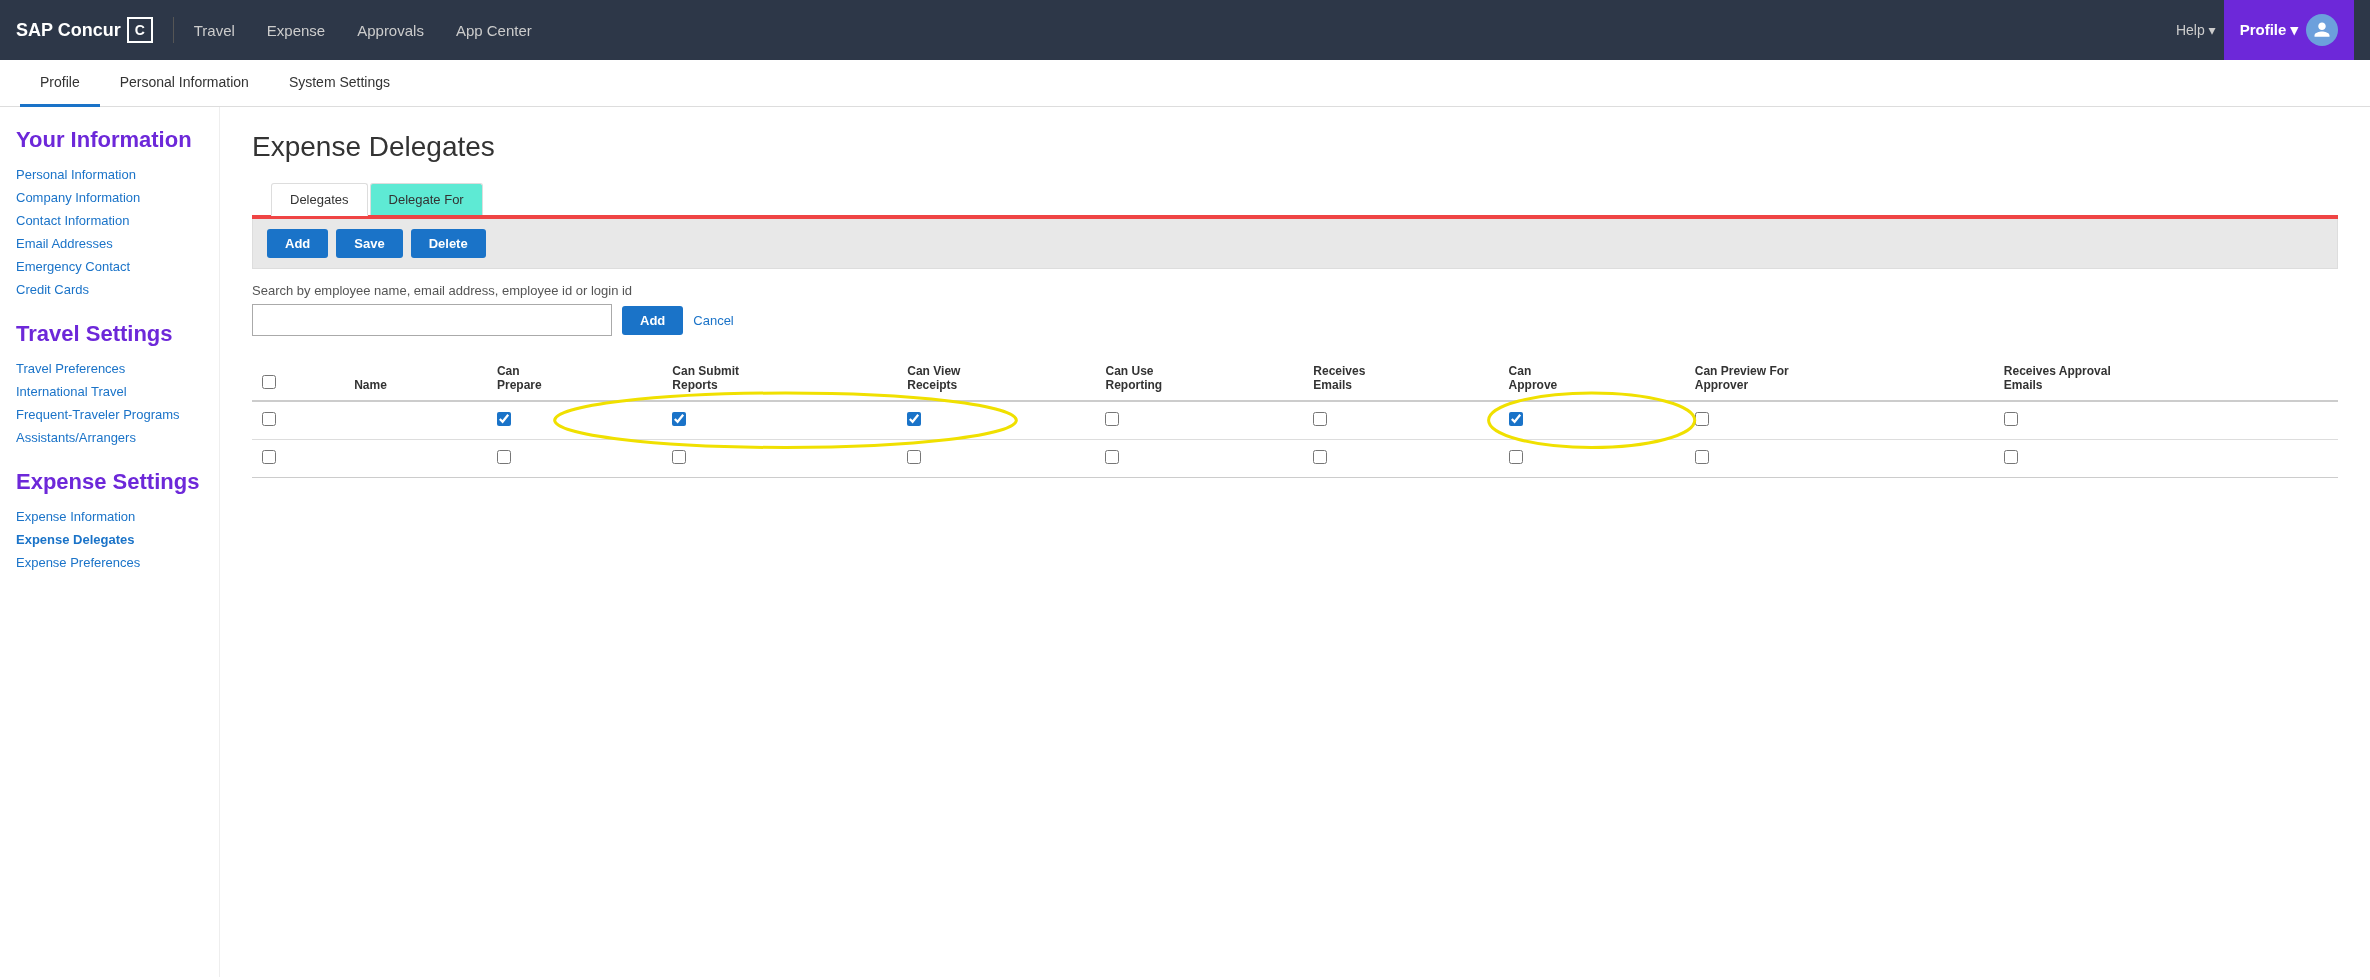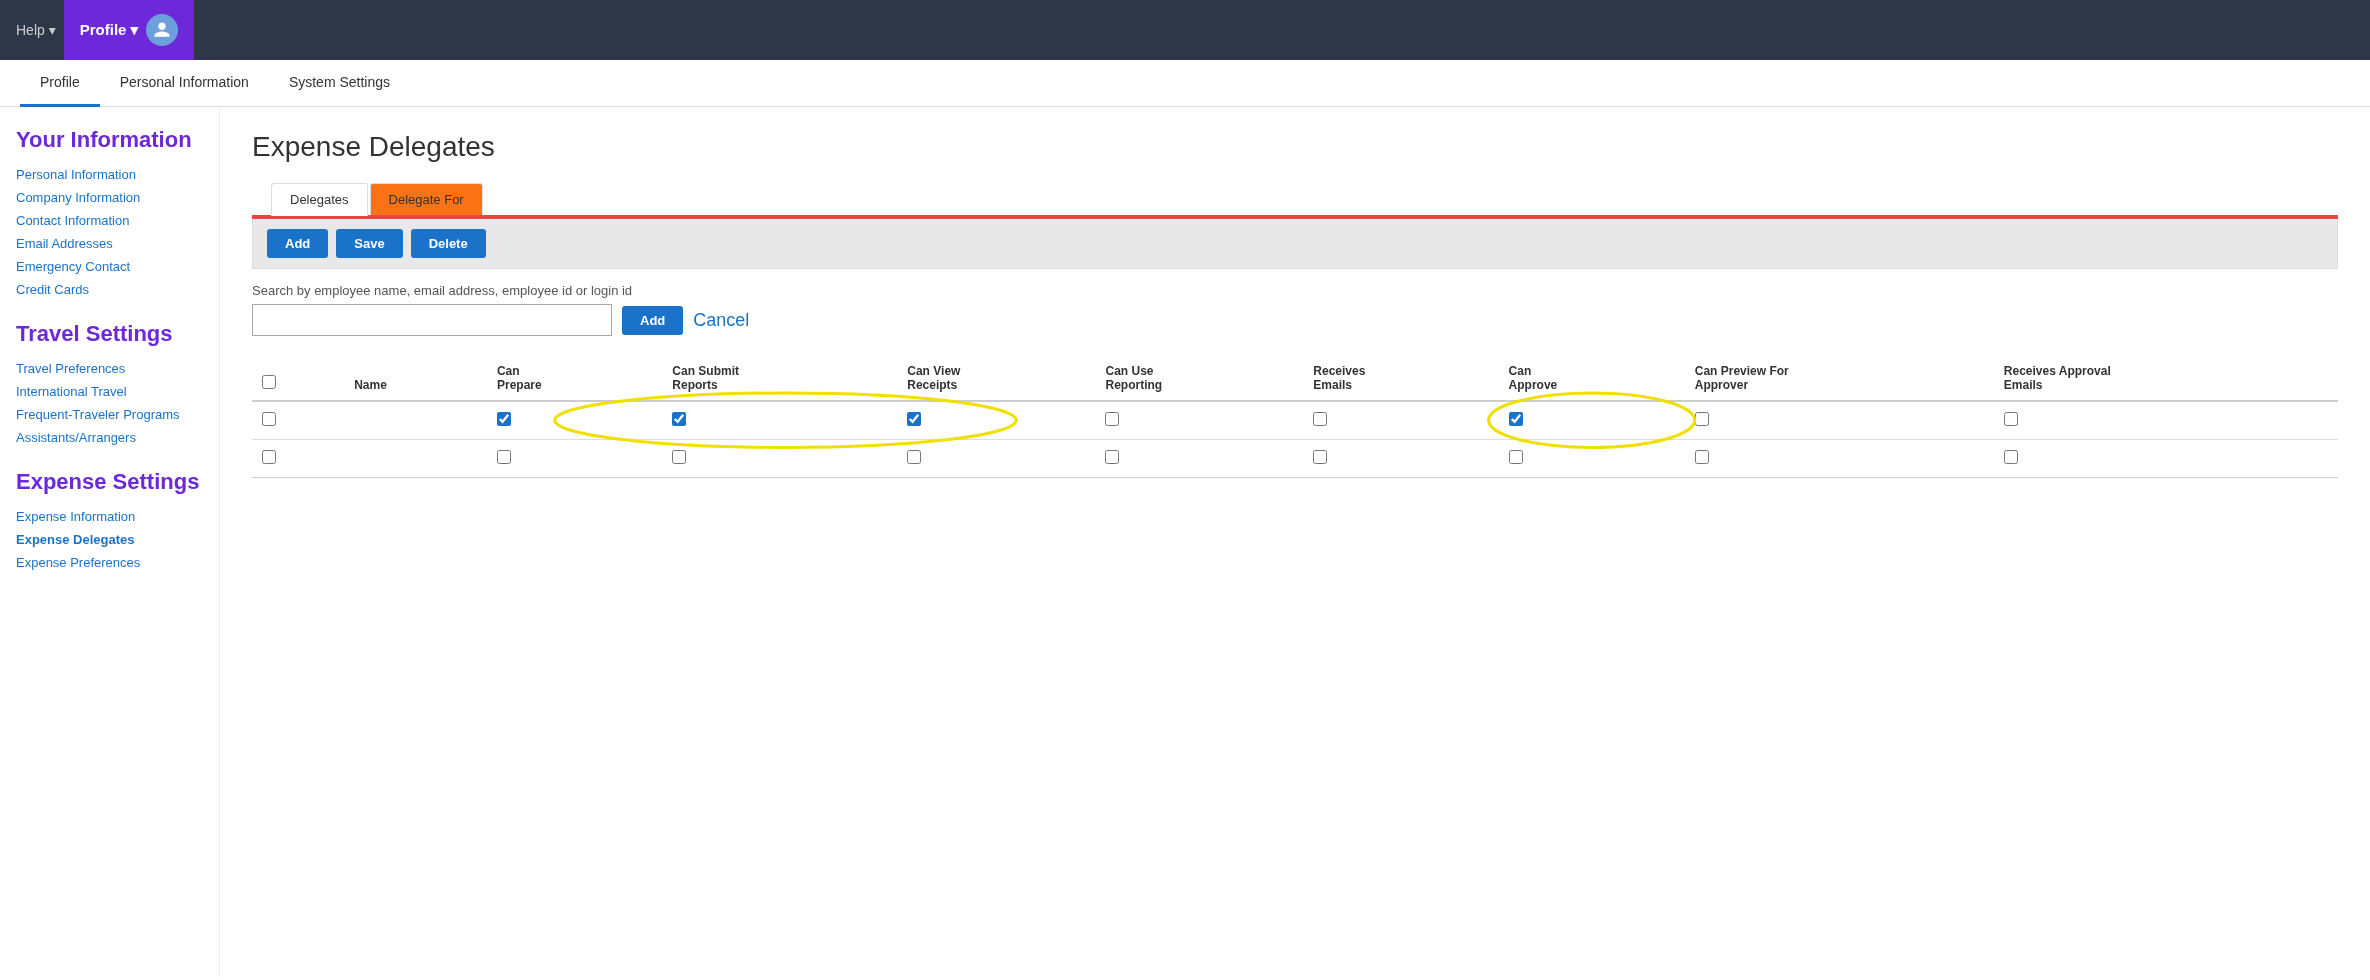--- a/index.html
+++ b/index.html
@@ -114,21 +114,21 @@
       display: flex;
       border-bottom: 4px solid #ef4444;
       margin-bottom: 0;
       padding-left: 19px;
     }
     .tab {
       padding: 8px 18px;
       font-size: 13px; cursor: pointer;
       border: 1px solid #ddd;
       border-bottom: none;
-      background: #f97316;
+      background: #5eead4;
       color: #333;
       margin-right: 2px;
       border-radius: 3px 3px 0 0;
     }
     .tab.active {
       background: #fff;
       border-bottom: 1px solid #fff;
       margin-bottom: -1px;
       z-index: 1;
       position: relative;
@@ -164,21 +164,21 @@
       display: flex; align-items: center; gap: 10px;
       margin-bottom: 20px;
     }
     .search-input {
       width: 360px; height: 32px;
       border: 1px solid #aaa;
       padding: 0 8px; font-size: 13px;
       outline: none;
     }
     .cancel-link {
-      color: #1a73c8; font-size: 18px; cursor: pointer; text-decoration: none;
+      color: #1a73c8; font-size: 13px; cursor: pointer; text-decoration: none;
     }
 
     
     .delegates-table {
       width: 100%;
       border-collapse: collapse;
       font-size: 13px;
     }
     .delegates-table th {
       text-align: left;
@@ -203,20 +203,34 @@
 
     
     .table-wrapper {
       position: relative;
     }
   </style>
 </head>
 <body>
 
 <nav class="top-nav">
+  <div class="top-nav-left">
+    <div class="brand">
+      <span>SAP Concur</span>
+      <div class="brand-box">
+        <span>C</span>
+      </div>
+    </div>
+    <div class="nav-links">
+      <a class="nav-link">Travel</a>
+      <a class="nav-link">Expense</a>
+      <a class="nav-link">Approvals</a>
+      <a class="nav-link">App Center</a>
+    </div>
+  </div>
   <div class="top-nav-right">
     <span class="help-btn">Help ▾</span>
     <button class="profile-btn">
       <span>Profile ▾</span>
       <div class="profile-avatar">
         <svg width="18" height="18" viewBox="0 0 24 24" fill="white">
             <path d="M12 12c2.7 0 5-2.3 5-5s-2.3-5-5-5-5 2.3-5 5 2.3 5 5 5zm0 2c-3.3 0-10 1.7-10 5v2h20v-2c0-3.3-6.7-5-10-5z"></path>
           </svg>
       </div>
     </button>

